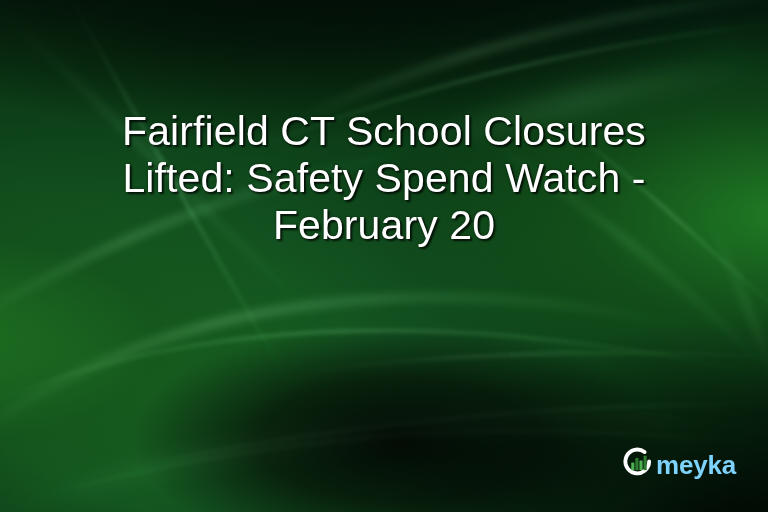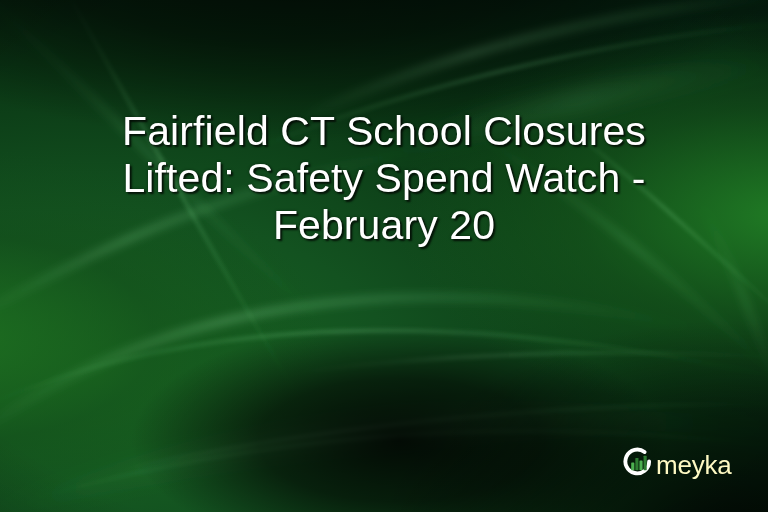--- a/index.html
+++ b/index.html
@@ -96,23 +96,23 @@
   #logo {
     position: absolute;
     left: 622px;
     top: 446px;
     display: flex;
     align-items: center;
     gap: 3px;
   }
   #logo-mark { display: block; }
   #logo-word {
-    color: #fef9c3;
+    color: #7dd3fc;
     font-size: 26px;
-    font-weight: 400;
+    font-weight: 700;
     letter-spacing: -0.2px;
     line-height: 1;
     position: relative;
     top: 1px;
   }
 </style>
 </head>
 <body>
 
 <div id="stage">

